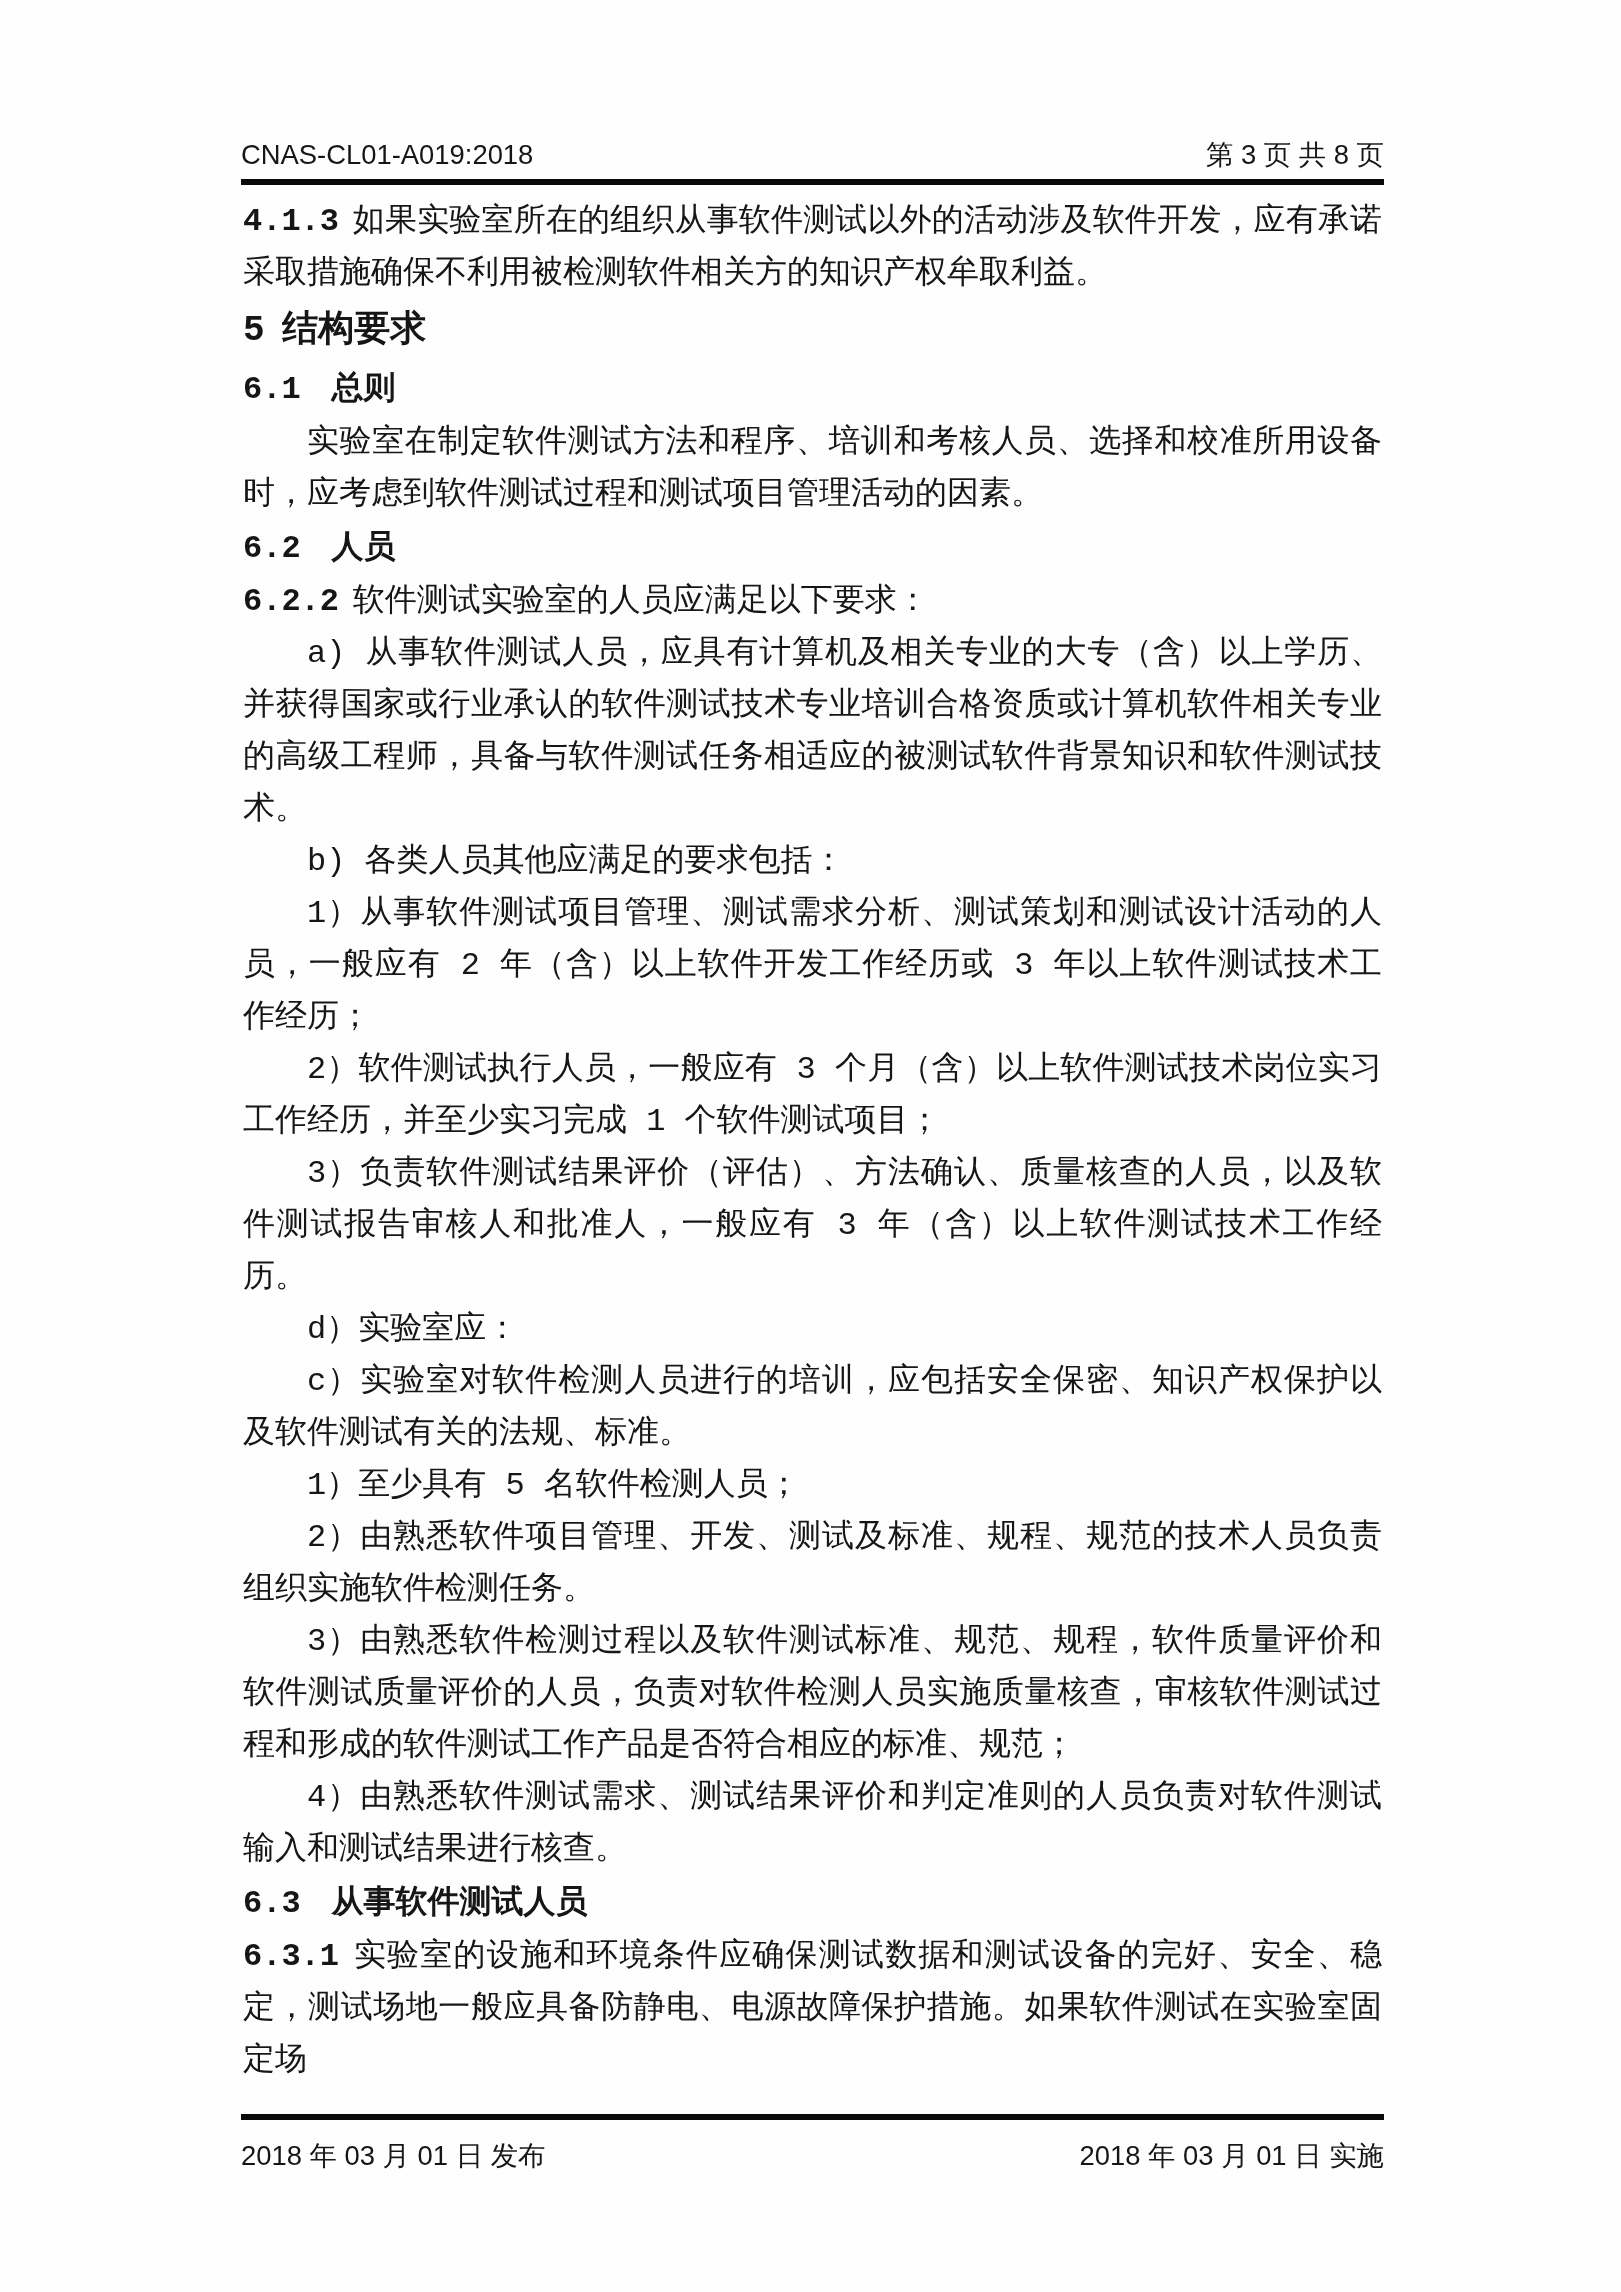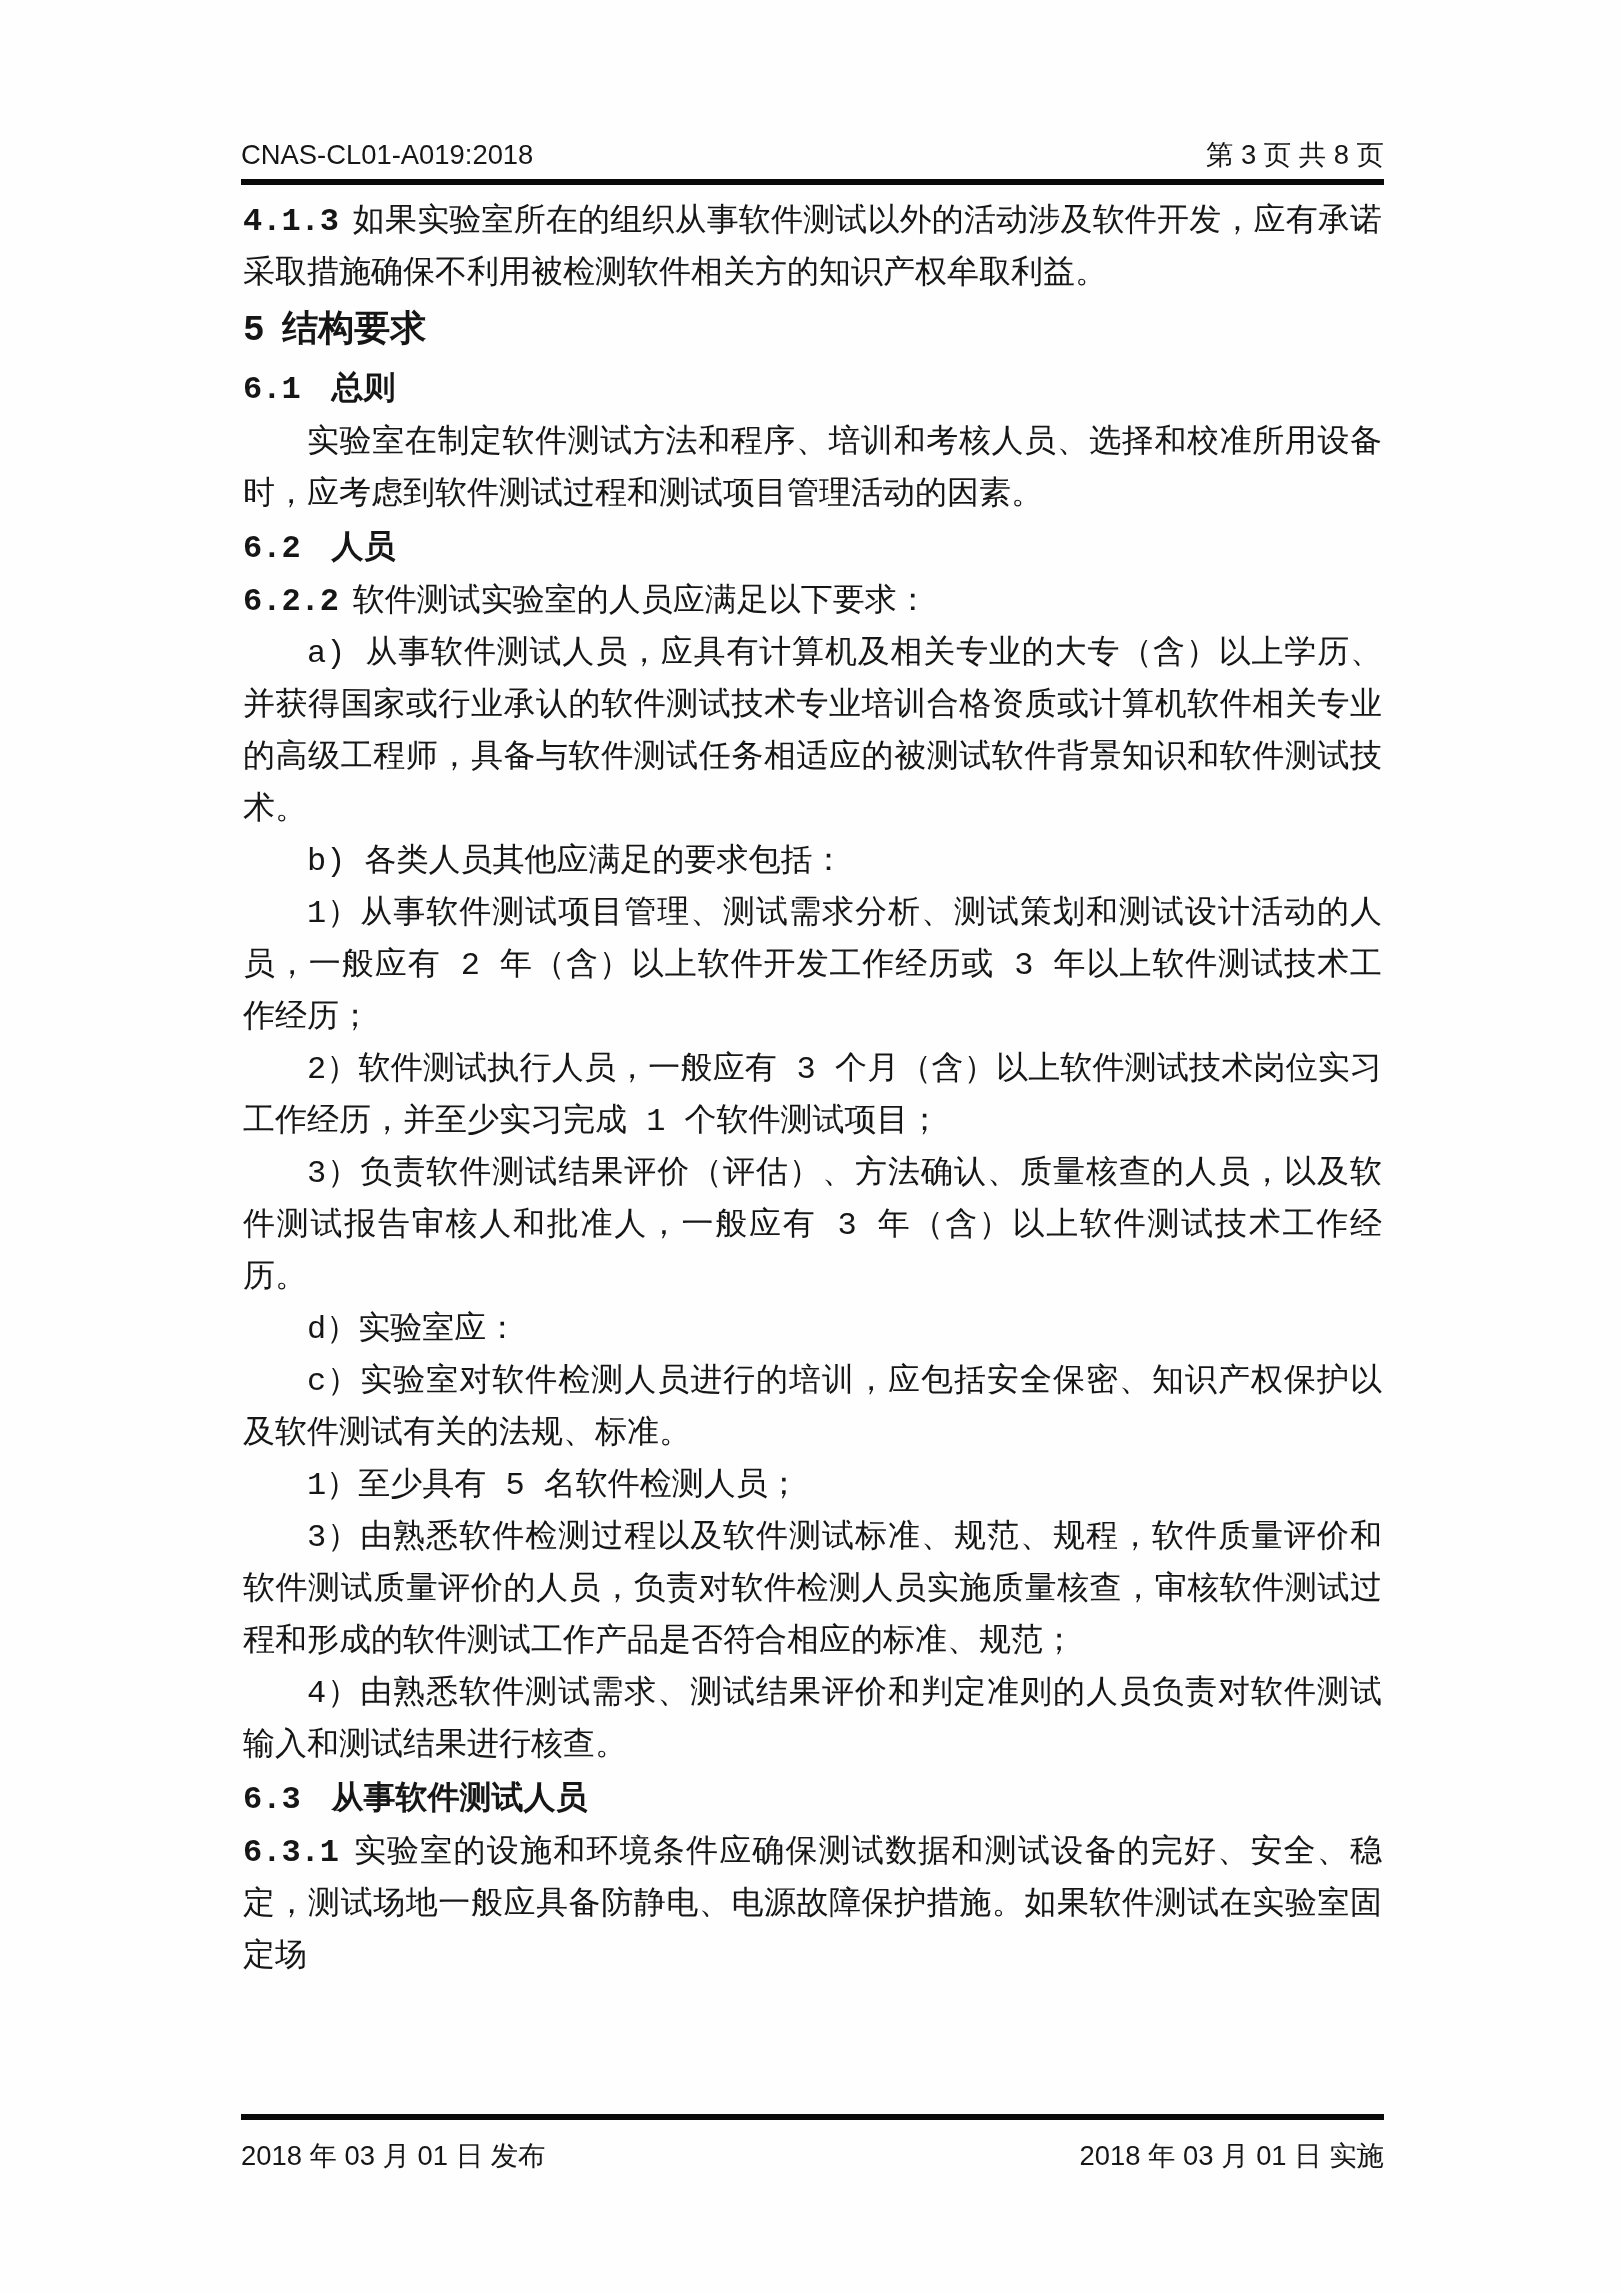--- a/index.html
+++ b/index.html
@@ -90,20 +90,21 @@
       <h2 class="blk-h2"><span class="num">6.2</span><span>人员</span></h2>
       <p class="blk-clause"><span class="num">6.2.2</span><span>软件测试实验室的人员应满足以下要求：</span></p>
       <p class="blk-para"><span>a) 从事软件测试人员，应具有计算机及相关专业的大专（含）以上学历、并获得国家或行业承认的软件测试技术专业培训合格资质或计算机软件相关专业的高级工程师，具备与软件测试任务相适应的被测试软件背景知识和软件测试技术。</span></p>
       <p class="blk-para"><span>b) 各类人员其他应满足的要求包括：</span></p>
       <p class="blk-para"><span>1）从事软件测试项目管理、测试需求分析、测试策划和测试设计活动的人员，一般应有 2 年（含）以上软件开发工作经历或 3 年以上软件测试技术工作经历；</span></p>
       <p class="blk-para"><span>2）软件测试执行人员，一般应有 3 个月（含）以上软件测试技术岗位实习工作经历，并至少实习完成 1 个软件测试项目；</span></p>
       <p class="blk-para"><span>3）负责软件测试结果评价（评估）、方法确认、质量核查的人员，以及软件测试报告审核人和批准人，一般应有 3 年（含）以上软件测试技术工作经历。</span></p>
       <p class="blk-para"><span>d）实验室应：</span></p>
       <p class="blk-para"><span>c）实验室对软件检测人员进行的培训，应包括安全保密、知识产权保护以及软件测试有关的法规、标准。</span></p>
       <p class="blk-para"><span>1）至少具有 5 名软件检测人员；</span></p>
+      <p class="blk-para"><span>2）由熟悉软件项目管理、开发、测试及标准、规程、规范的技术人员负责组织实施软件检测任务。</span></p>
       <p class="blk-para"><span>3）由熟悉软件检测过程以及软件测试标准、规范、规程，软件质量评价和软件测试质量评价的人员，负责对软件检测人员实施质量核查，审核软件测试过程和形成的软件测试工作产品是否符合相应的标准、规范；</span></p>
       <p class="blk-para"><span>4）由熟悉软件测试需求、测试结果评价和判定准则的人员负责对软件测试输入和测试结果进行核查。</span></p>
       <h2 class="blk-h2"><span class="num">6.3</span><span>从事软件测试人员</span></h2>
       <p class="blk-clause"><span class="num">6.3.1</span><span>实验室的设施和环境条件应确保测试数据和测试设备的完好、安全、稳定，测试场地一般应具备防静电、电源故障保护措施。如果软件测试在实验室固定场</span></p>
     </div>
 
   <div class="footer">
     <span>2018 年 03 月 01 日 发布</span>
     <span>2018 年 03 月 01 日 实施</span>
   </div>

